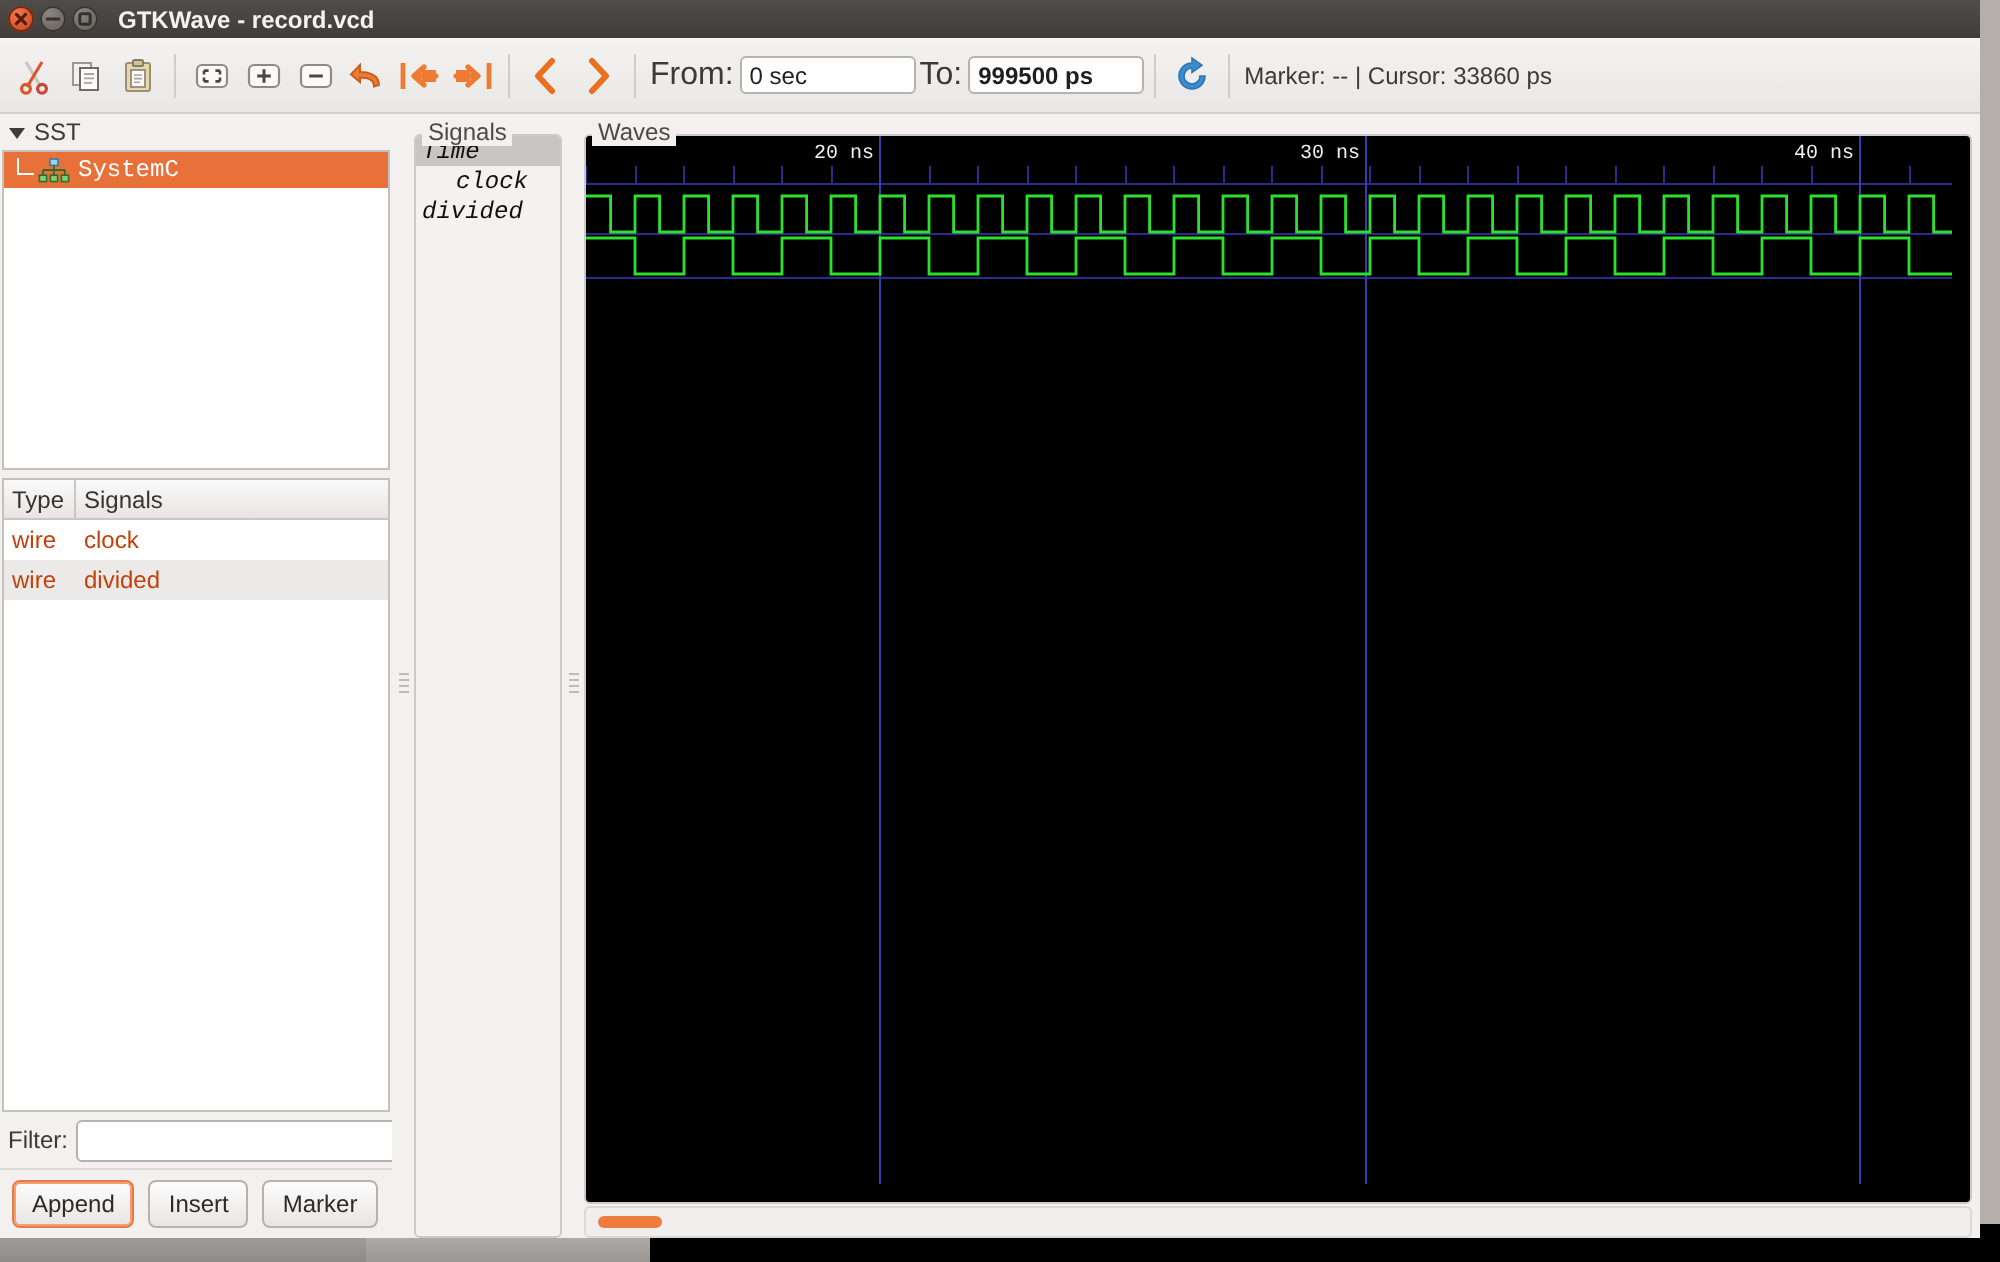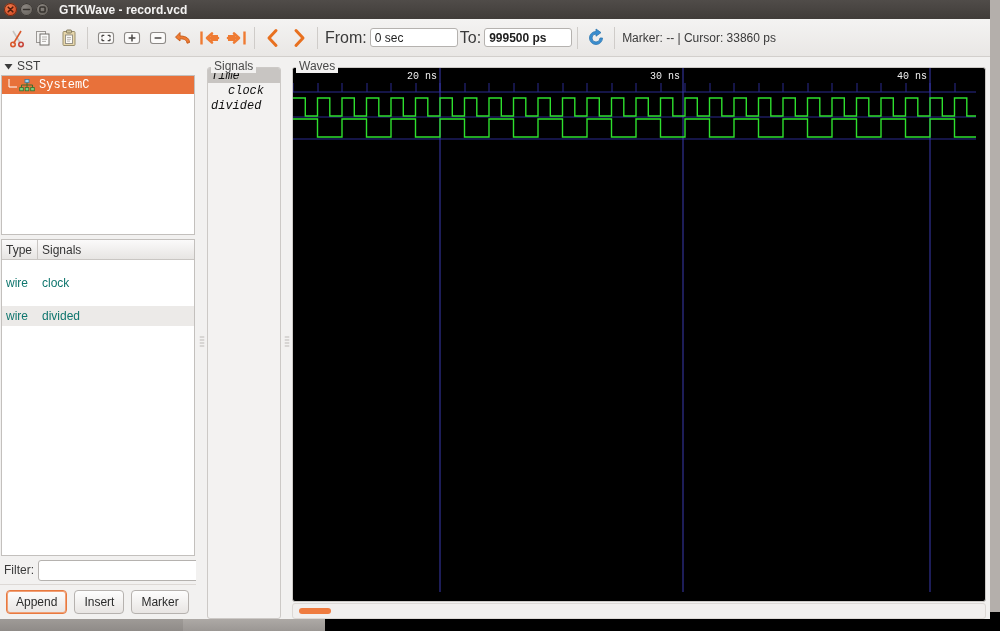--- a/index.html
+++ b/index.html
@@ -179,21 +179,20 @@
 
   #table-wrap {
     flex:1 1 auto;
     margin:4px 1px 0 1px;
     background:#fff;
     border:1px solid #c3c0bd;
     box-sizing:border-box;
     display:flex; flex-direction:column;
     min-height:0;
     overflow:hidden;
-    gap:13px;
   }
   #table-head {
     display:flex;
     height:19px; flex:0 0 19px;
     background: linear-gradient(#fbfafa, #e7e5e3);
     border-bottom:1px solid #c9c6c3;
   }
   .th {
     font-size:12px; color:#353535;
     display:flex; align-items:center;
@@ -205,21 +204,21 @@
   .tr {
     display:flex;
     height:20px; flex:0 0 20px;
     font-size:12px;
   }
   .tr.alt { background:#eceae8; }
   .td {
     display:flex; align-items:center;
     padding-left:4px;
     box-sizing:border-box;
-    color:#0f766e;
+    color:#c2410c;
   }
   .td-type { width:36px; flex:0 0 36px; }
   .td-sig  { flex:1 1 auto; }
 
   #filter-row {
     flex:0 0 28px;
     display:flex; align-items:center;
     padding:0 4px;
   }
   #filter-label { font-size:12px; color:#3a3a3a; margin-right:4px; }

